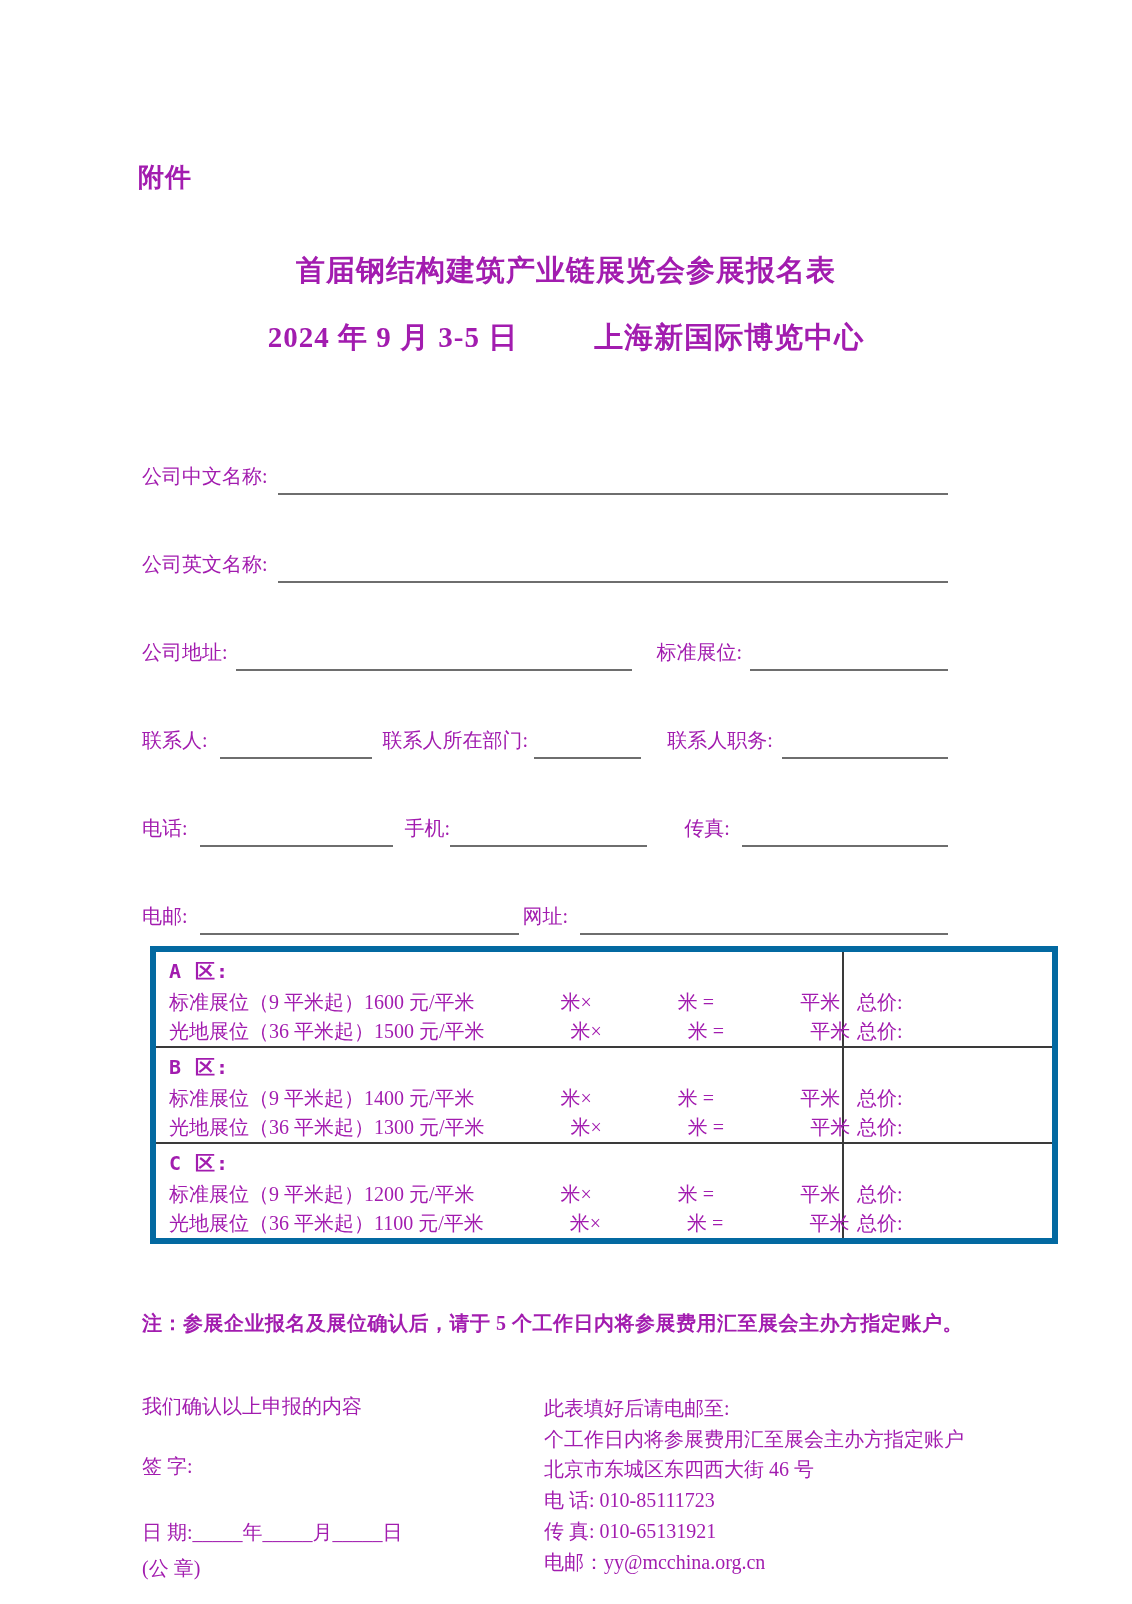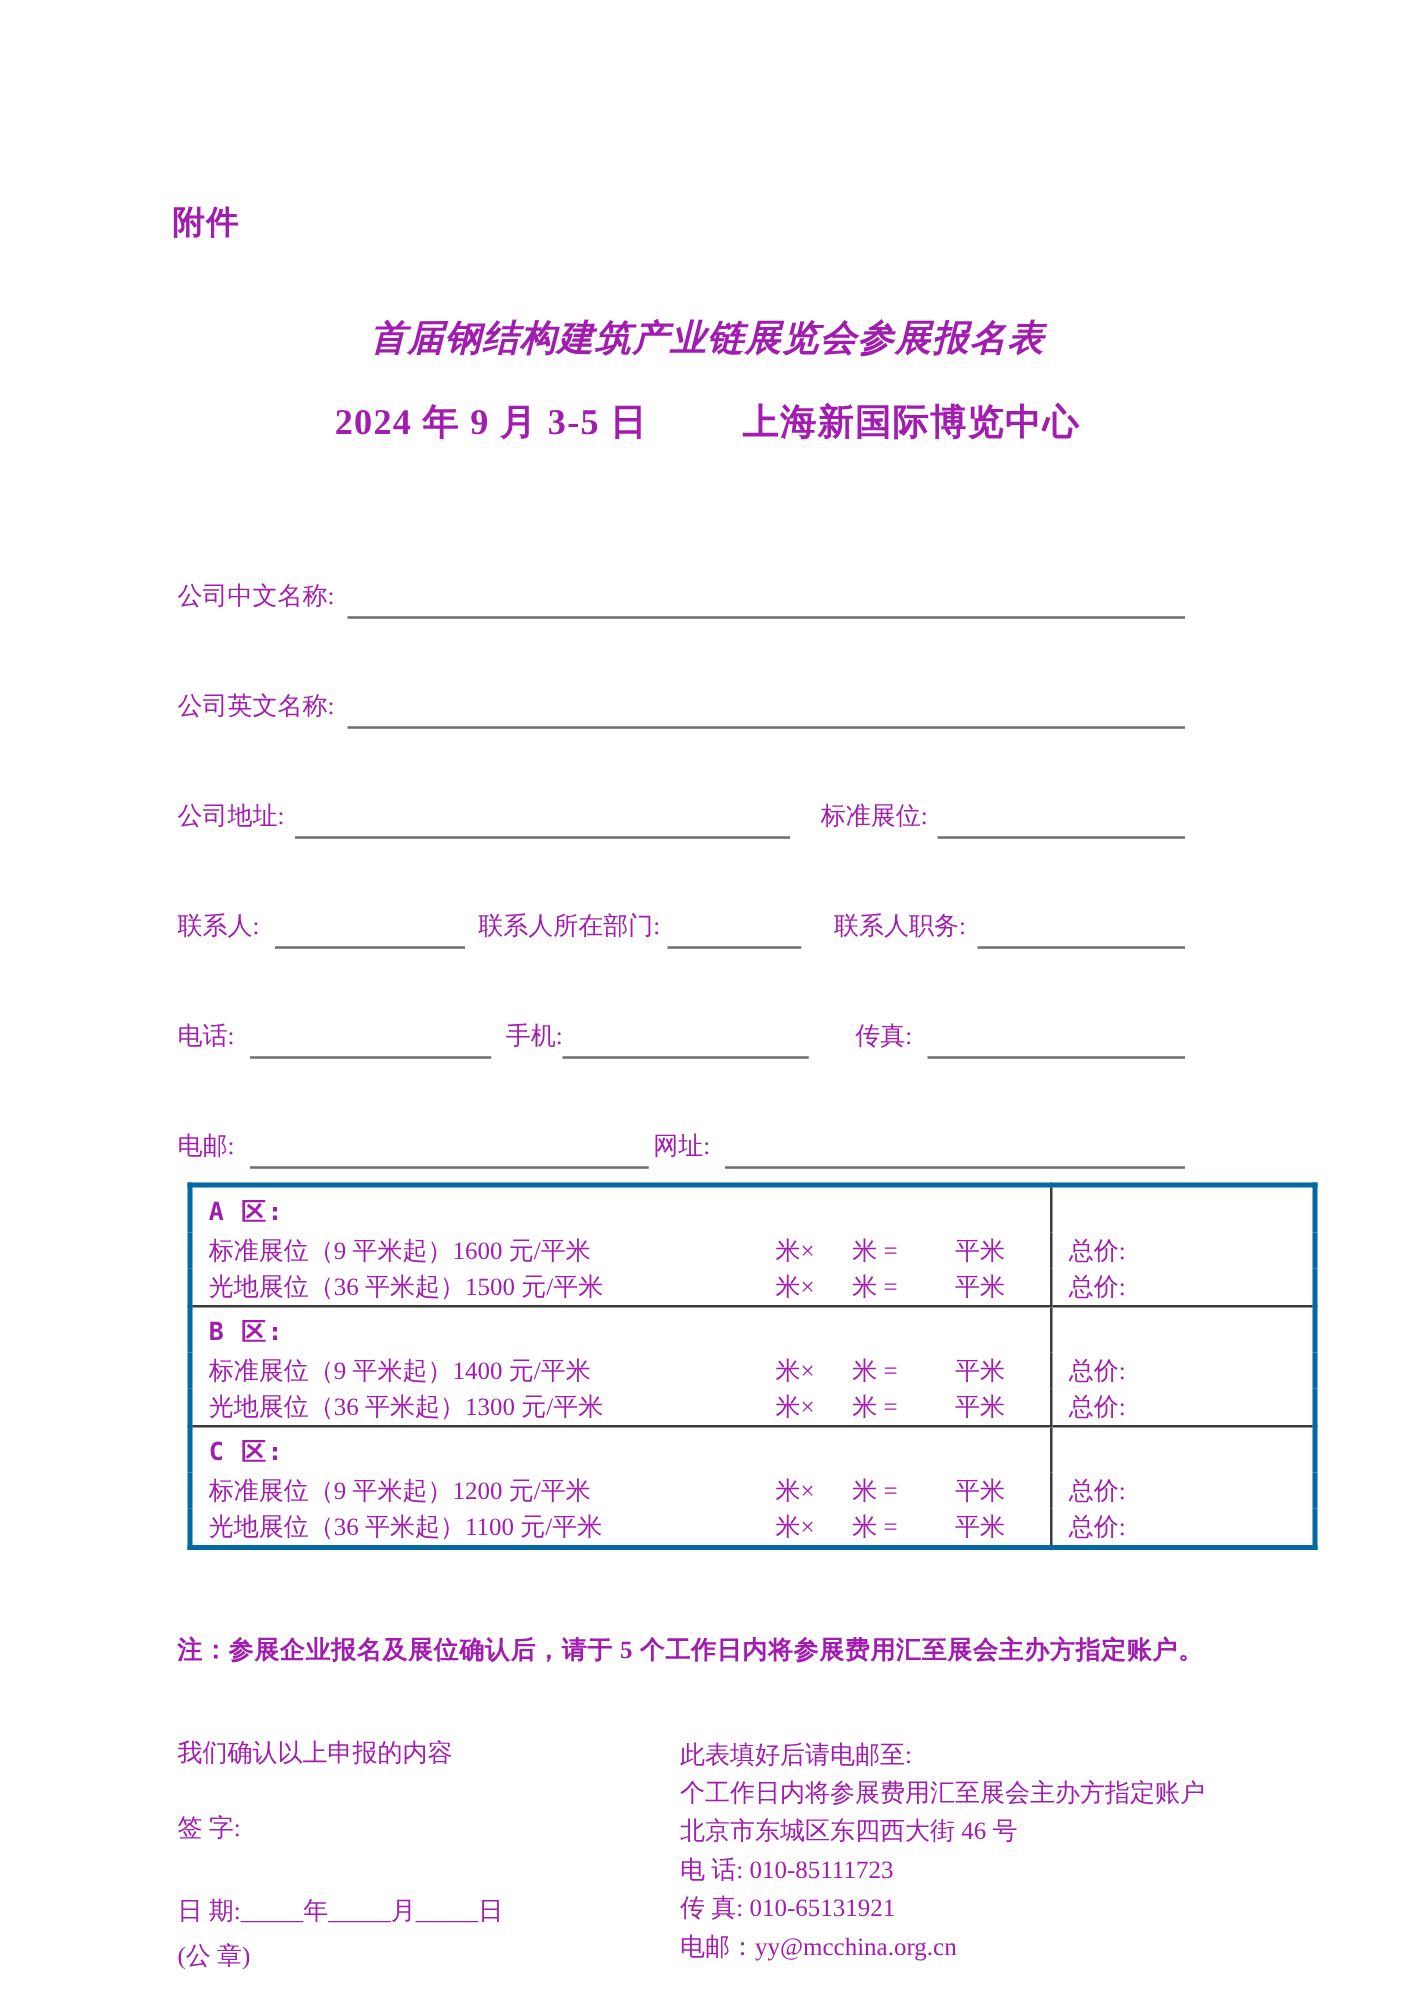--- a/index.html
+++ b/index.html
@@ -27,21 +27,20 @@
     font-weight: 600;
     font-size: 26px;
     letter-spacing: 1px;
   }
   .title {
     margin-top: 56px;
     text-align: center;
     font-size: 29px;
     font-weight: bold;
     letter-spacing: 1px;
-    font-style: italic;
   }
   .subtitle {
     margin-top: 27px;
     display: flex;
     justify-content: center;
     align-items: baseline;
     font-size: 29px;
     font-weight: bold;
     letter-spacing: 1px;
     gap: 23px;
@@ -77,32 +76,33 @@
     table-layout: fixed;
     font-size: 20px;
   }
   .booth td {
     padding: 0;
     vertical-align: middle;
     height: 29px;
   }
   .booth .c1 { width: 673px; padding-left: 13px; }
   .booth .c2 { width: 195px; padding-left: 13px; border-left: 2px solid #3a3a3a; }
-  .booth { border: 4px solid #0369a1; }
+  .booth { border: 6px solid #0369a1; }
   .booth tr.shead td { height: 33px; padding-top: 3px; }
   .booth tr.sec-start td { border-top: 2px solid #3a3a3a; }
   .zone {
     font-family: "DejaVu Sans Mono", "Liberation Sans", sans-serif;
     font-weight: bold;
     letter-spacing: 1px;
   }
   .bline {
     display: flex;
     align-items: baseline;
     padding-right: 36px;
+    gap: 43px;
   }
   .bline .desc { white-space: nowrap; }
   .bline .sp1 { display: inline-block; width: 30px; }
   .bline .sp2 { display: inline-block; width: 46px; }
   .unit { white-space: nowrap; }
 
   
   .note {
     margin: 66px 0 0 142px;
     font-weight: bold;

